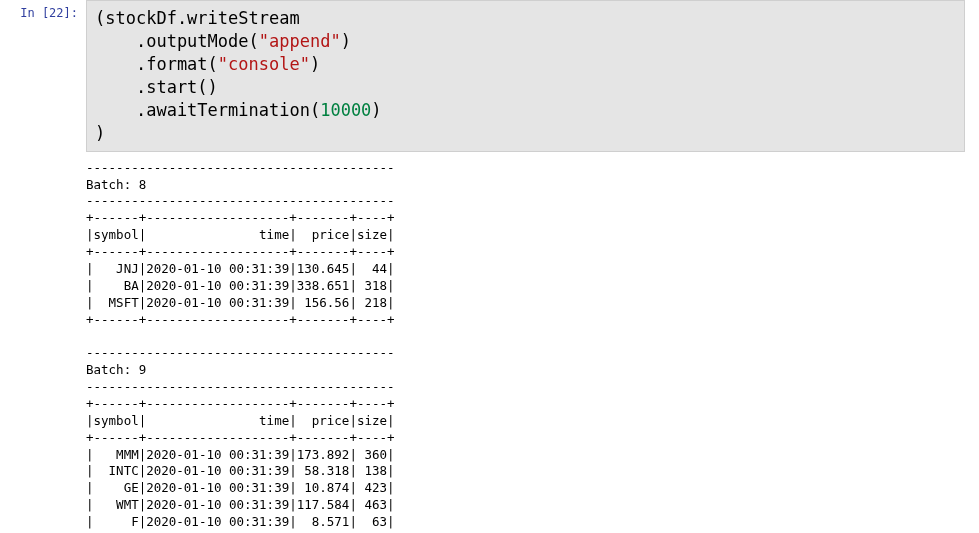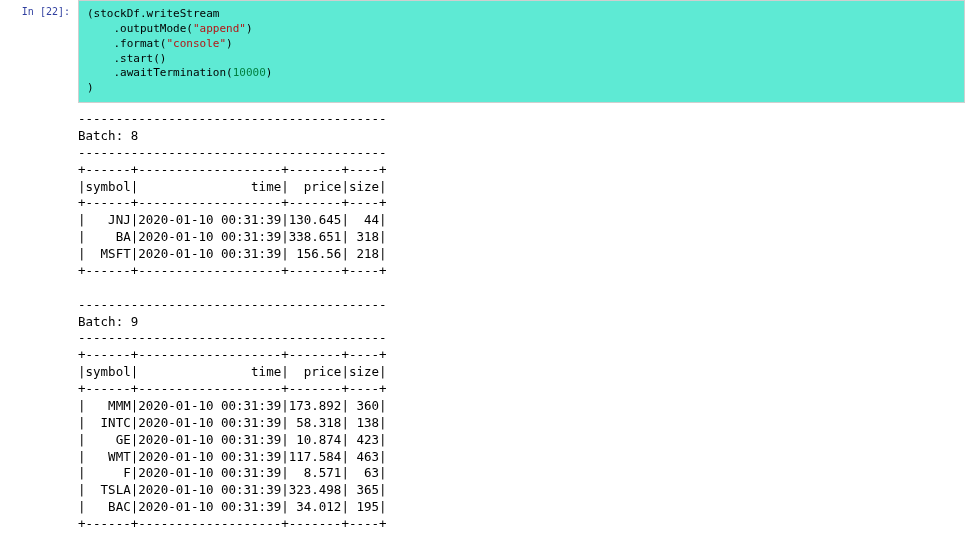--- a/index.html
+++ b/index.html
@@ -26,30 +26,31 @@
     align-items: flex-start;
     margin-bottom: 4px;
   }
   .prompt {
     width: 78px;
     flex: 0 0 78px;
     text-align: right;
     padding: 6px 8px 0 12px;
     box-sizing: border-box;
     font-family: Menlo, Consolas, "DejaVu Sans Mono", monospace;
-    font-size: 10px;
+    font-size: 12px;
     color: #303F9F;
+    margin-left: 8px;
   }
   .input-area {
     flex: 1;
     border: 1px solid #cfcfcf;
-    background: #5eead4;
+    background: #e5e5e5;
     padding: 6px 8px;
     font-family: Menlo, Consolas, "DejaVu Sans Mono", monospace;
-    font-size: 11px;
+    font-size: 17px;
     line-height: 1.35;
     white-space: pre;
     color: #000;
     margin-right: 14px;
   }
   .tok-str { color: #b31515; }
   .tok-num { color: #008040; }
   .output-area {
     flex: 1;
     padding: 4px 8px 0 0;

